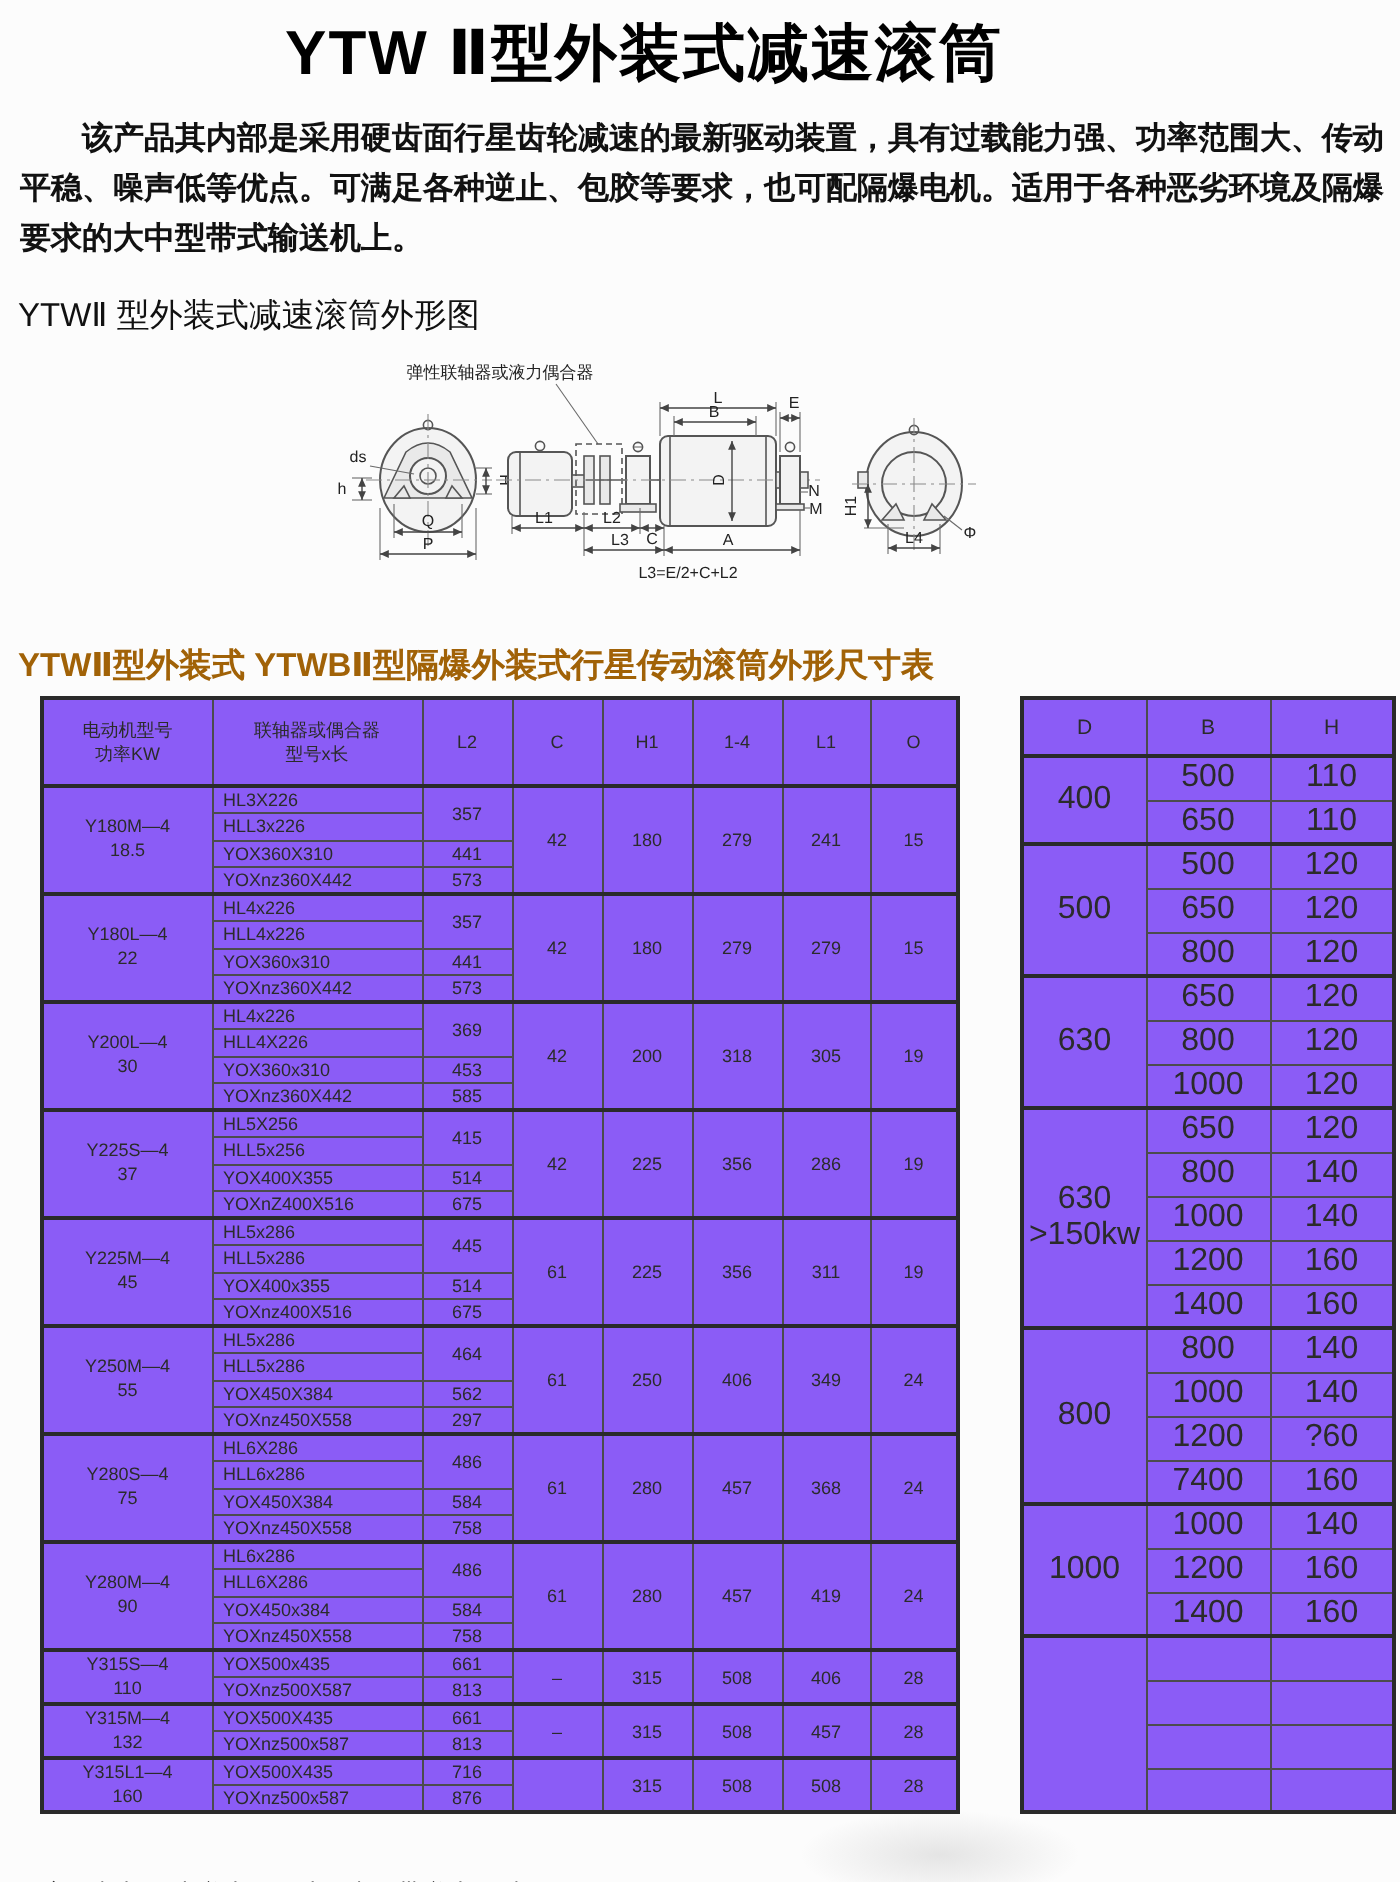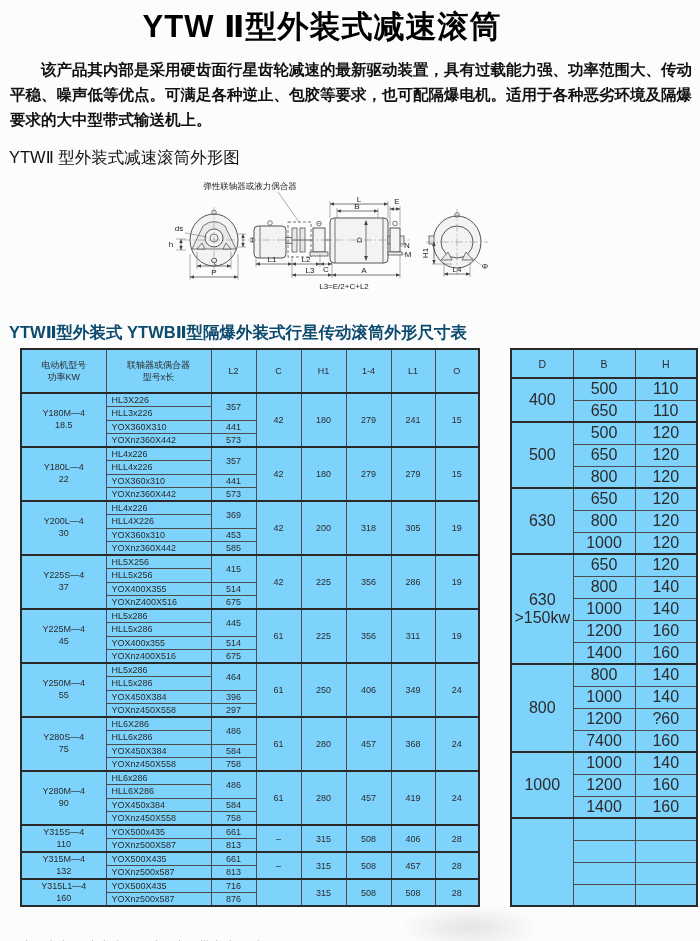--- a/index.html
+++ b/index.html
@@ -16,23 +16,23 @@
   .intro {
     position:absolute; top:57px; left:10px; width:682px;
     font-size:15.5px; line-height:25px; font-weight:700; color:#111;
     text-align:justify; text-indent:2em;
   }
   .fig-caption {
     position:absolute; top:147px; left:9px; font-size:16.5px; color:#111;
   }
   .drawing { position:absolute; top:176px; left:0; }
   .tbl-title {
-    position:absolute; top:322px; left:9px; font-size:16.5px; font-weight:600; color:#0c4a6e;
-  }
-  table { border-collapse:collapse; table-layout:fixed; background:#7dd3fc; }
+    position:absolute; top:322px; left:9px; font-size:16.5px; font-weight:600; color:#a16207;
+  }
+  table { border-collapse:collapse; table-layout:fixed; background:#8b5cf6; }
   .mt { position:absolute; left:20px; top:348px; width:458px; border:2px solid #2a2a2a; }
   .rt { position:absolute; left:510px; top:348px; width:186px; border:2px solid #2a2a2a; }
   .mt th, .mt td, .rt th, .rt td {
     border:1px solid #4c4c4c; text-align:center; vertical-align:middle;
     color:#2b2b2b; overflow:hidden; white-space:nowrap;
   }
   .mt thead tr { height:44px; }
   .mt th { font-size:9px; font-weight:normal; line-height:1.35; border-bottom:2px solid #2a2a2a; }
   .rt thead tr { height:29px; }
   .rt th { font-size:10.5px; font-weight:normal; border-bottom:2px solid #2a2a2a; }
@@ -349,21 +349,21 @@
           <td rowspan="4">250</td>
           <td rowspan="4">406</td>
           <td rowspan="4">349</td>
           <td rowspan="4">24</td>
         </tr>
         <tr>
           <td class="cpl">HLL5x286</td>
         </tr>
         <tr>
           <td class="cpl">YOX450X384</td>
-          <td rowspan="1">396</td>
+          <td rowspan="1">562</td>
         </tr>
         <tr>
           <td class="cpl">YOXnz450X558</td>
           <td rowspan="1">297</td>
         </tr>
         <tr class="gs">
           <td class="motor" rowspan="4">Y280S—4<br>75</td>
           <td class="cpl">HL6X286</td>
           <td rowspan="2">486</td>
           <td rowspan="4">61</td>

